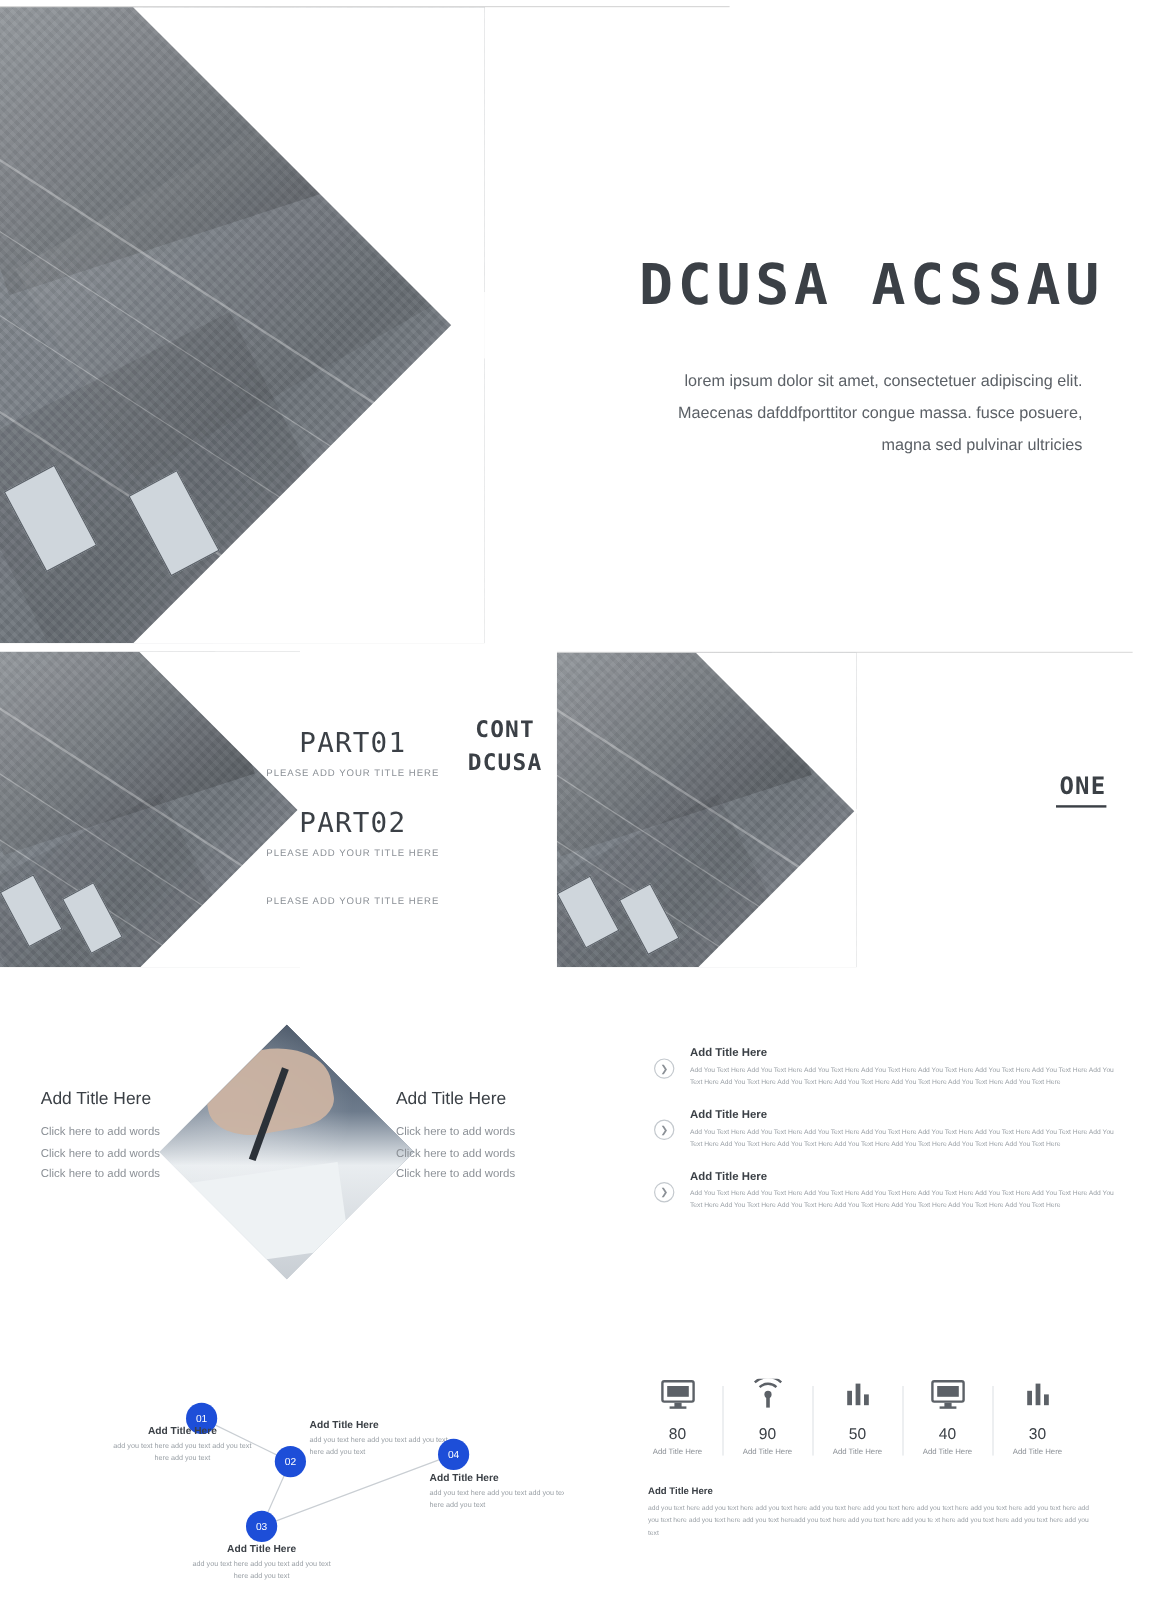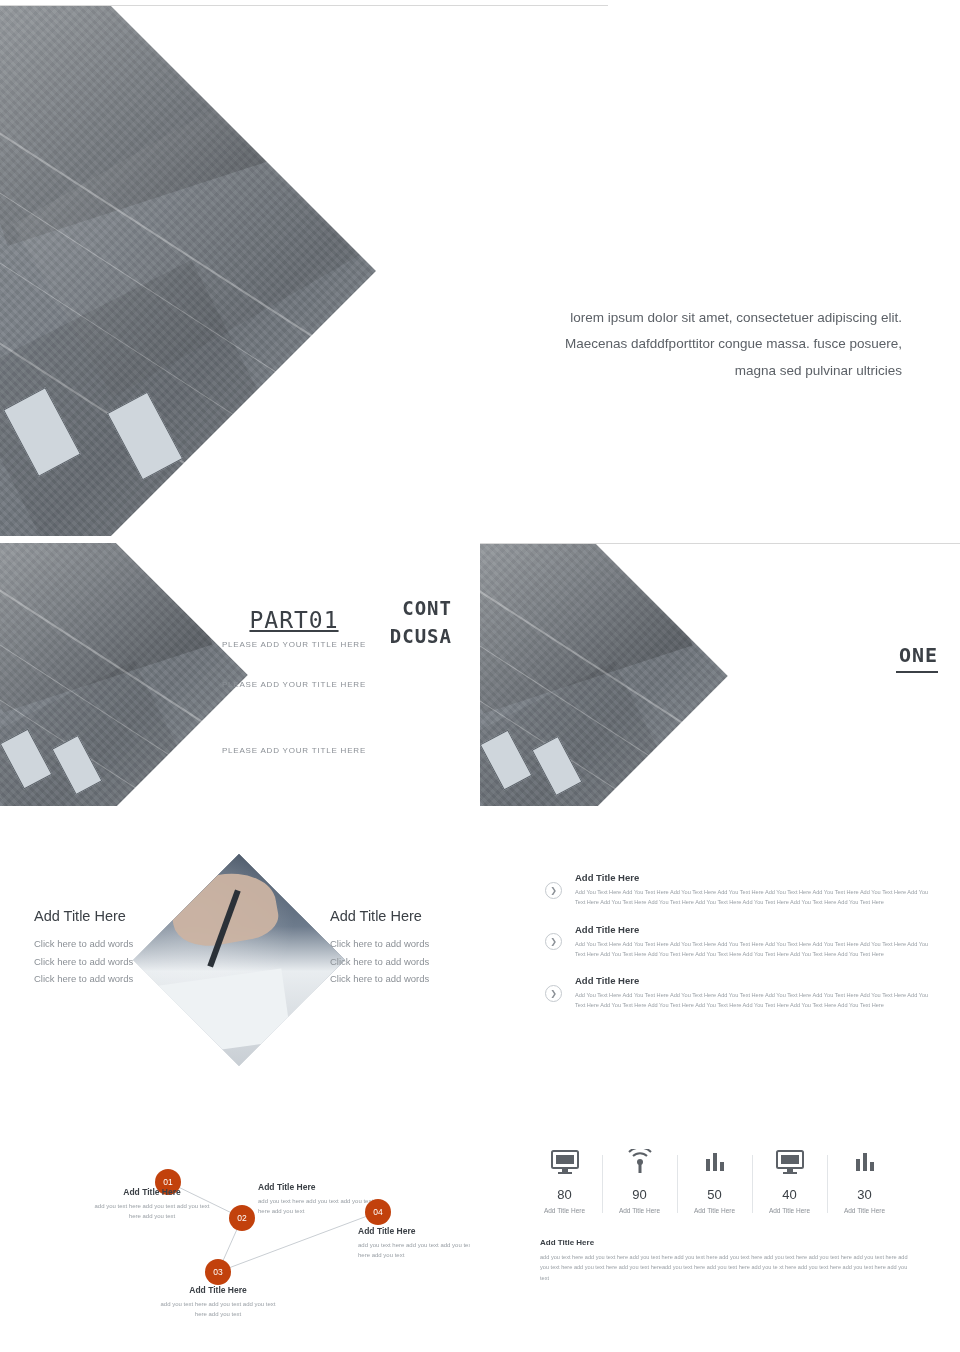--- a/index.html
+++ b/index.html
@@ -96,36 +96,36 @@
   }
   #s2photo .notchB {
     position: absolute; background: #fff;
     width: 300px; height: 300px; transform: rotate(45deg);
     left: 110px; top: 182px;
   }
   #slide2 .cont {
     position: absolute; right: 18px; top: 52px;
     font-family: "DejaVu Sans Mono", monospace;
     font-size: 19px; font-weight: bold; line-height: 1.45;
-    color: #3b4046; letter-spacing: 1px; text-align: right;
+    color: #3b4046; letter-spacing: 1px; text-align: center;
   }
   .partblock { position: absolute; text-align: center; width: 200px; }
   .partblock .pnum {
     font-family: "DejaVu Sans Mono", monospace;
-    font-size: 23px; color: #3b4046; letter-spacing: 1px; text-decoration: underline;
+    font-size: 23px; color: #3b4046; letter-spacing: 1px;
   }
   .partblock .psub {
     font-size: 8px; color: #8b9096; letter-spacing: 0.8px; margin-top: 7px;
   }
   #part1 { left: 194px; top: 64px; }
   #part2 { left: 194px; top: 130px; }
   #part3 { left: 194px; top: 196px; }
 
   
-  #slide3 { left: 480px; top: 543px; width: 480px; height: 263px; }
+  #slide3 { left: 464px; top: 543px; width: 480px; height: 263px; }
   #slide3 .topline {
     position: absolute; left: 0; top: 0; width: 480px; height: 1px; background: #d8d8d8;
   }
   #s3photo { left: 0; top: 1px; width: 250px; height: 262px; }
   #s3photo .notchA {
     position: absolute; background: #fff;
     width: 300px; height: 300px; transform: rotate(45deg);
     left: 110px; top: -218px;
   }
   #s3photo .notchB {
@@ -197,21 +197,21 @@
   #li3 { top: 145px; left: 95px; }
   #ac1 { top: 52px; }
   #ac2 { top: 103px; }
   #ac3 { top: 155px; }
 
   
   #slide6 { left: 0; top: 1130px; width: 470px; height: 222px; }
   #slide6 svg.lines { position: absolute; left: 0; top: 0; }
   .node {
     position: absolute; width: 26px; height: 26px; border-radius: 50%;
-    background: #c2410c; color: #fff; font-size: 8.5px;
+    background: #1d4ed8; color: #fff; font-size: 8.5px;
     display: flex; align-items: center; justify-content: center;
   }
   .node-text { position: absolute; width: 120px; }
   .node-text .nt-title { font-size: 8.5px; color: #3b4046; font-weight: bold; margin-bottom: 4px; }
   .node-text .nt-body { font-size: 6px; color: #9aa0a6; line-height: 1.7; }
 
   
   #slide7 { left: 480px; top: 1130px; width: 480px; height: 222px; }
   .stats { position: absolute; left: 47px; top: 15px; display: flex; }
   .stat {
@@ -245,20 +245,21 @@
     <div class="edge" style="left:-10px;top:180px;width:430px;height:1px;transform:rotate(33deg);transform-origin:left center;"></div>
     <div class="edge" style="left:-10px;top:250px;width:430px;height:1px;transform:rotate(33deg);transform-origin:left center;"></div>
     <div class="edge" style="left:-10px;top:330px;width:430px;height:2px;transform:rotate(33deg);transform-origin:left center;"></div>
     <div class="dark" style="left:0;top:300px;width:260px;height:240px;transform:rotate(-27deg);opacity:.35;"></div>
     <div class="win" style="left:18px;top:388px;width:46px;height:74px;transform:rotate(-28deg);"></div>
     <div class="win" style="left:122px;top:392px;width:44px;height:74px;transform:rotate(-28deg);"></div>
     <div class="notchA"></div>
     <div class="notchB"></div>
   </div>
 
+  <div class="title">DCUSA ACSSAU</div>
   <div class="subtitle">lorem ipsum dolor sit amet, consectetuer adipiscing elit. Maecenas dafddfporttitor congue massa. fusce posuere, magna sed pulvinar ultricies</div>
 </div>
 
 <div class="page" id="slide2">
   <div class="photo" id="s2photo">
     <div class="facet" style="left:-30px;top:-40px;width:220px;height:180px;transform:rotate(-18deg);"></div>
     <div class="edge" style="left:-10px;top:40px;width:300px;height:2px;transform:rotate(33deg);transform-origin:left center;"></div>
     <div class="edge" style="left:-10px;top:95px;width:300px;height:1px;transform:rotate(33deg);transform-origin:left center;"></div>
     <div class="edge" style="left:-10px;top:150px;width:300px;height:1px;transform:rotate(33deg);transform-origin:left center;"></div>
     <div class="dark" style="left:0;top:150px;width:180px;height:160px;transform:rotate(-27deg);opacity:.3;"></div>
@@ -271,20 +272,21 @@
   <div class="cont">
     <div>CONT</div>
     <div>DCUSA</div>
   </div>
 
   <div class="partblock" id="part1">
     <div class="pnum">PART01</div>
     <div class="psub">PLEASE ADD YOUR TITLE HERE</div>
   </div>
   <div class="partblock" id="part2">
+    <div class="pnum">PART02</div>
     <div class="psub">PLEASE ADD YOUR TITLE HERE</div>
   </div>
   <div class="partblock" id="part3">
     <div class="psub">PLEASE ADD YOUR TITLE HERE</div>
   </div>
 </div>
 
 <div class="page" id="slide3">
   <div class="topline"></div>
 

